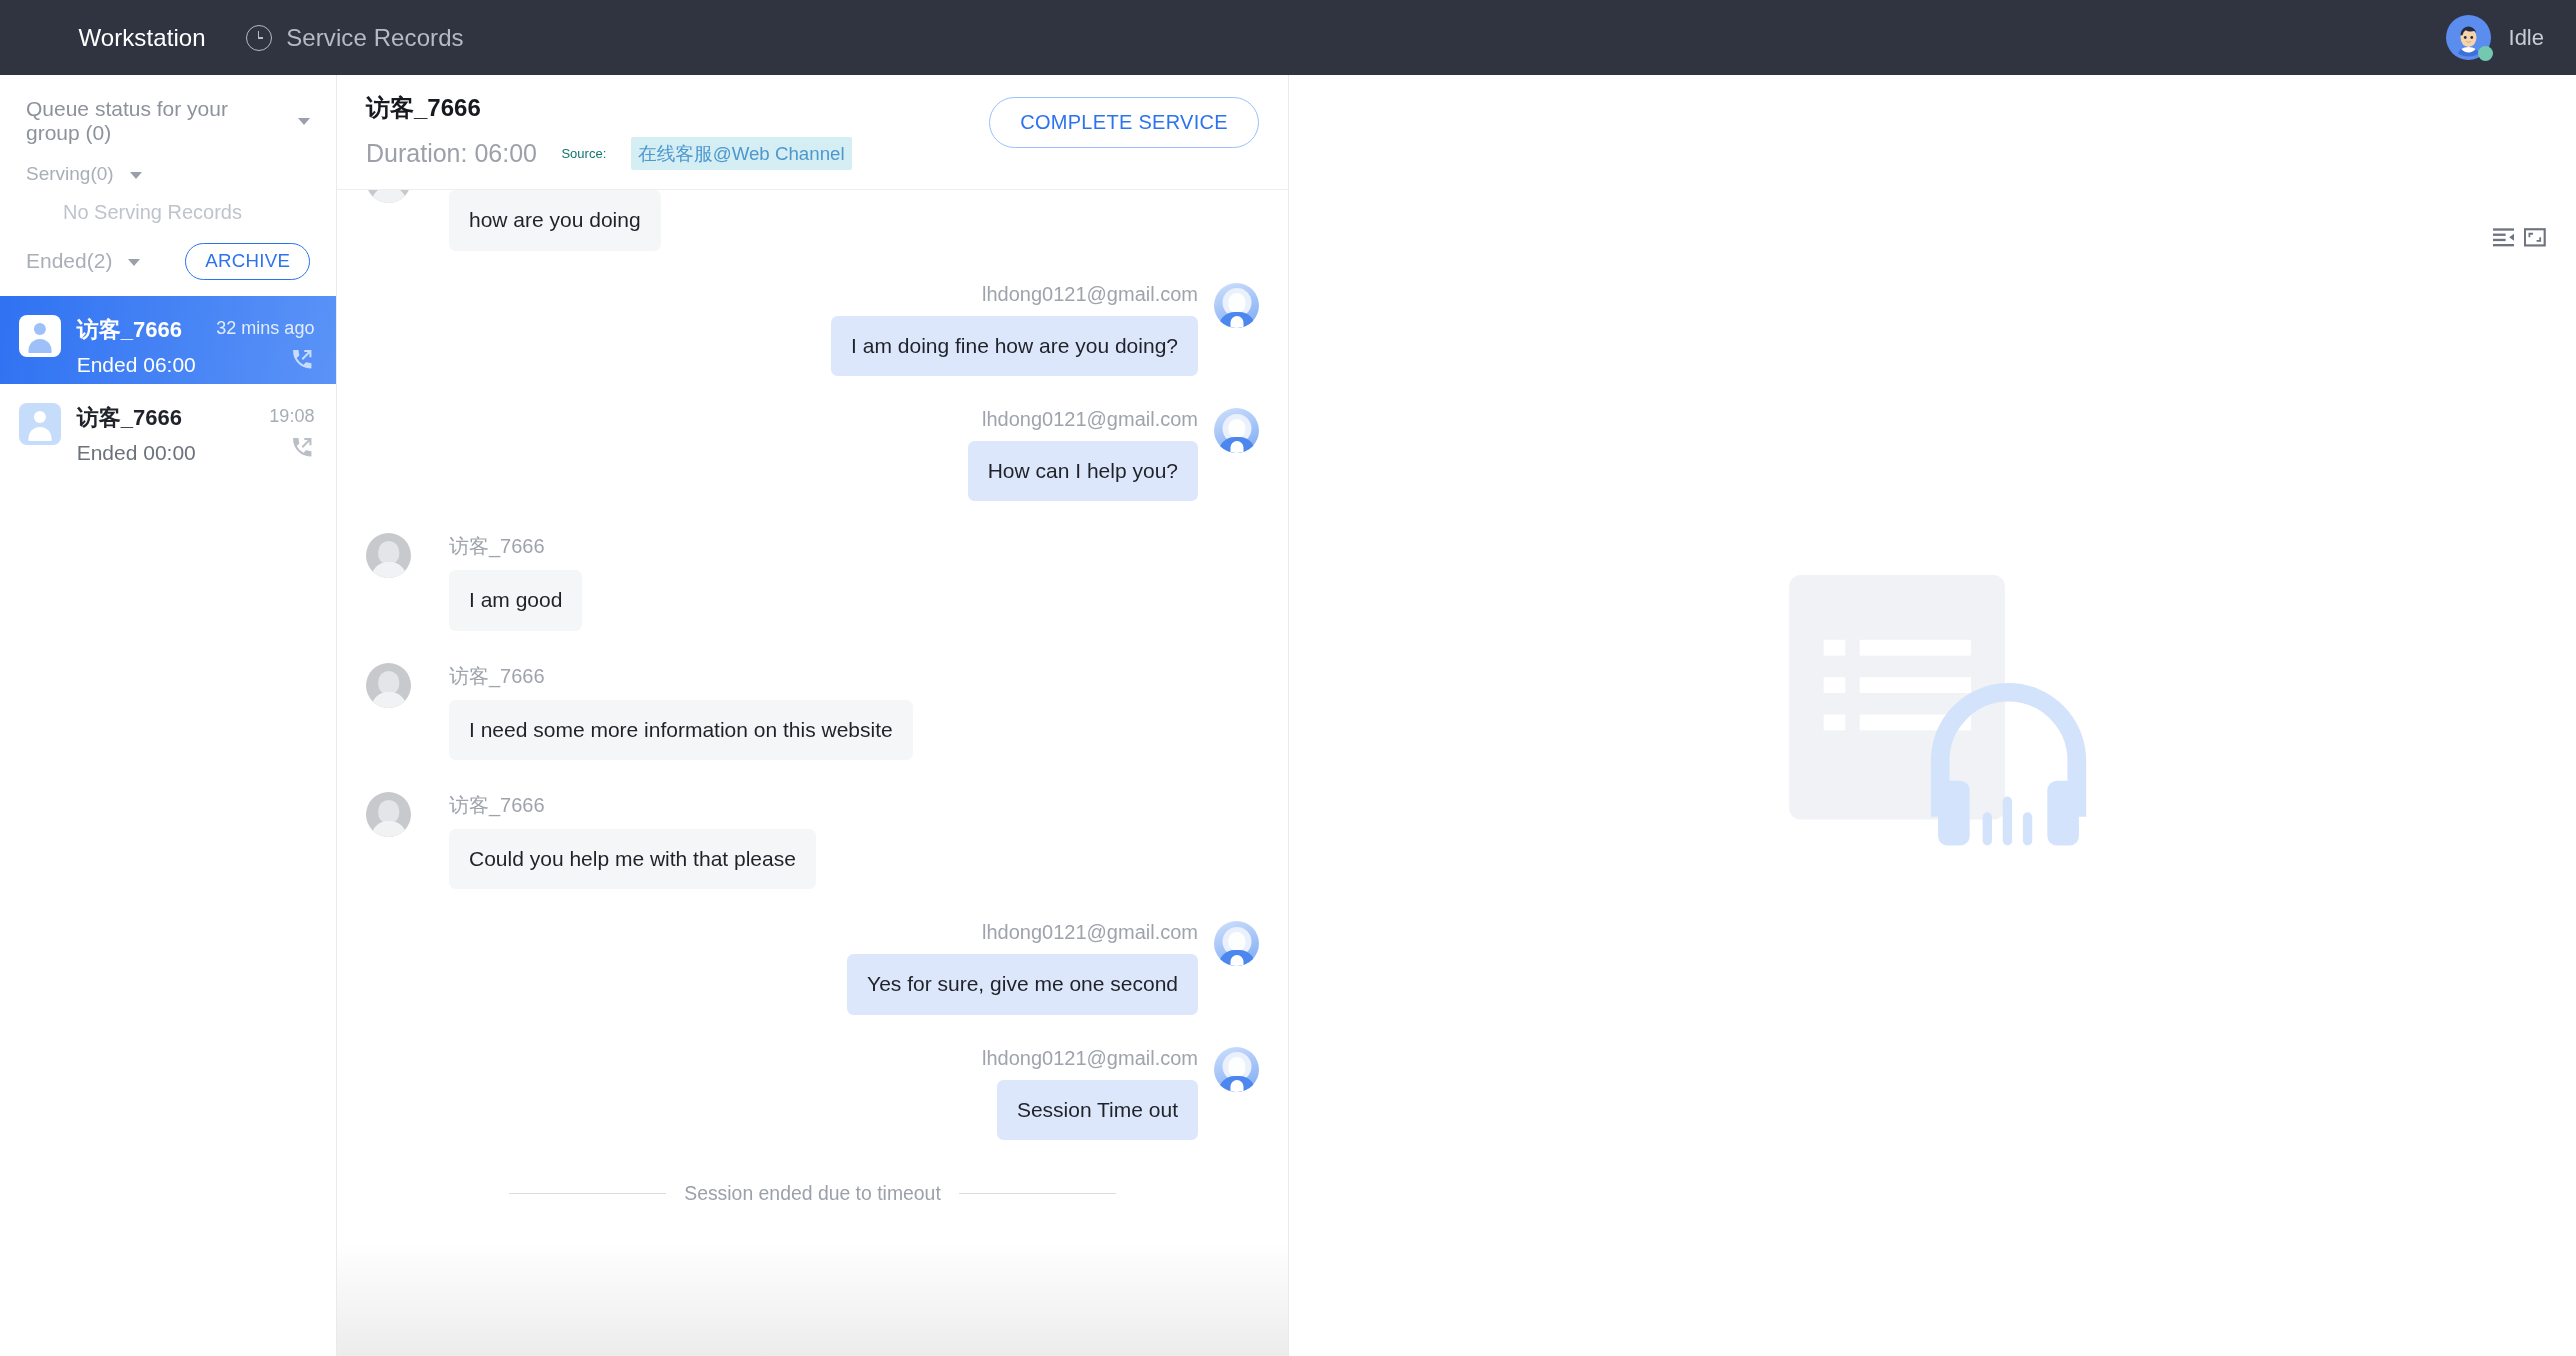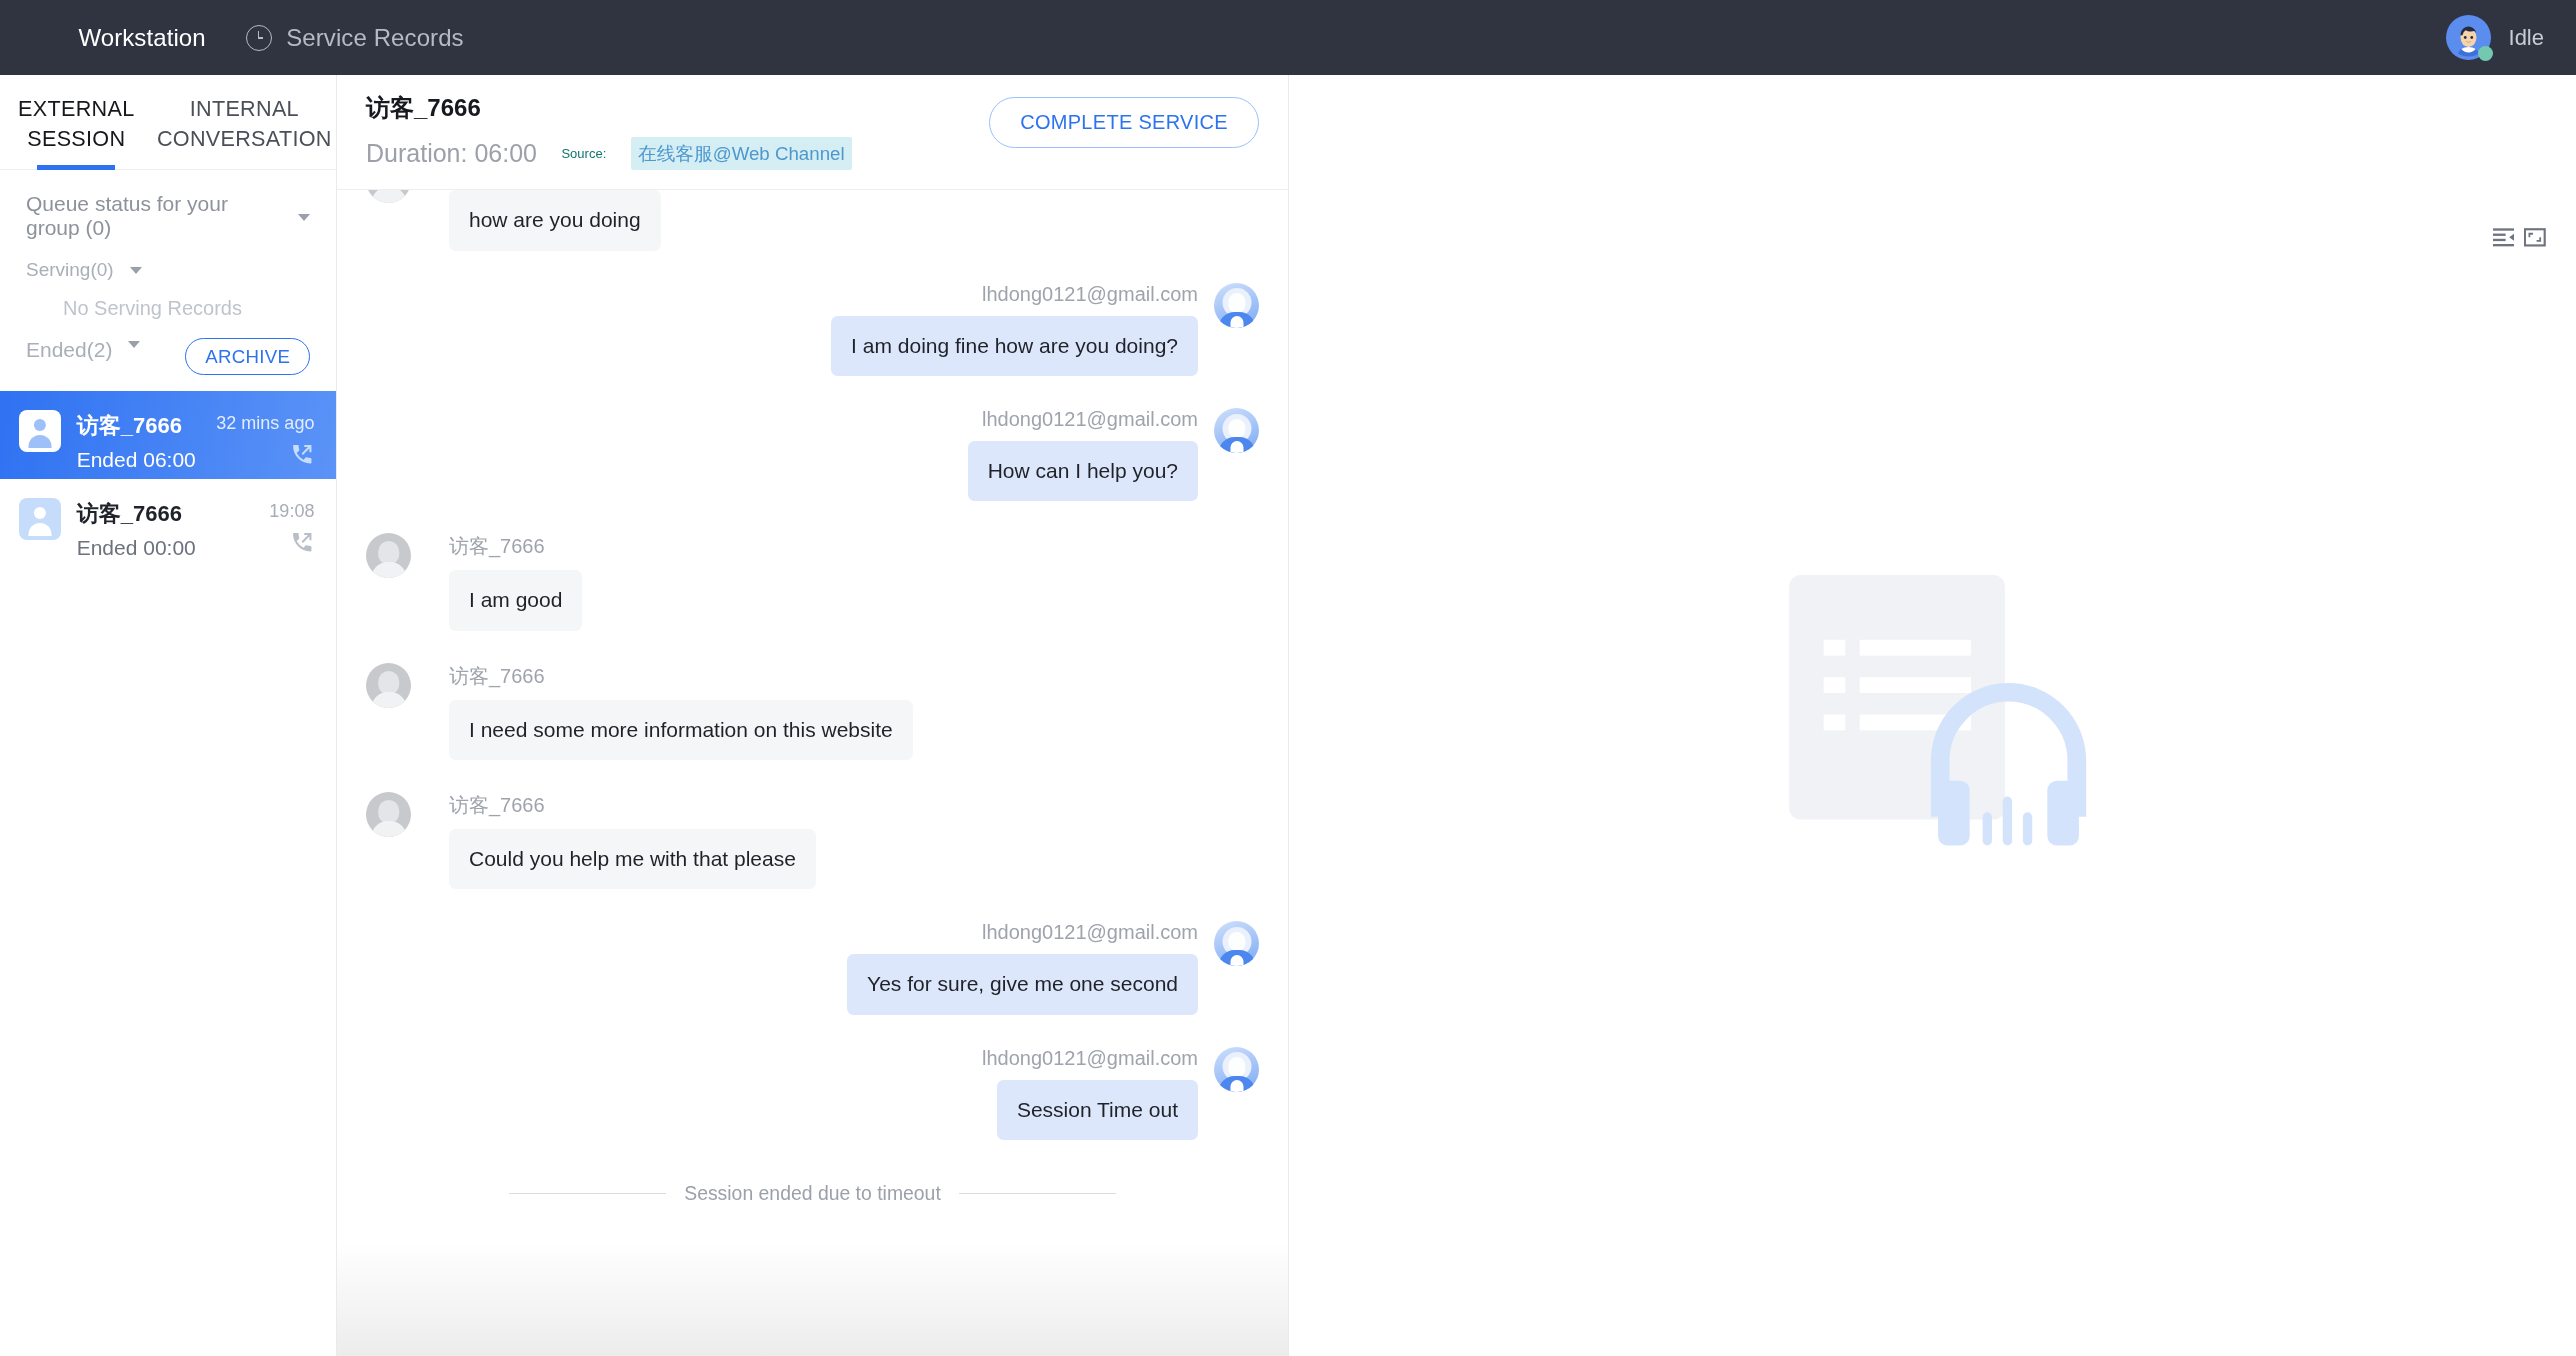--- a/index.html
+++ b/index.html
@@ -102,21 +102,21 @@
     display: flex; align-items: center; gap: 16px;
     padding: 18.7px 26px 0 26px; cursor: pointer;
   }
   .serving-label { font-size: 19px; color: #a9aeb7; }
 
   .no-records {
     padding: 16px 26px 0 63px; font-size: 20px; color: #bfc4cc;
   }
 
   .ended-row {
-    display: flex; align-items: flex-start; gap: 16px;
+    display: flex; align-items: center; gap: 16px;
     padding: 18.7px 26px 16px 26px;
   }
   .ended-label { font-size: 21px; color: #a9aeb7; cursor: pointer; }
   .archive-btn {
     margin-left: auto; border: 1.2px solid #2d72f0; color: #2d72f0;
     border-radius: 24.5px; padding: 6.5px 18.7px; font-size: 18.7px;
     background: transparent; cursor: pointer; letter-spacing: 0.3px;
     font-family: "Liberation Sans", sans-serif;
   }
 
@@ -301,28 +301,20 @@
       <span class="avatar-badge"></span>
     </div>
     <span class="status-text">Idle</span>
   </div>
 </div>
 
 <div class="shell">
 
   <div class="sidebar">
 
-    <div class="tabs">
-      <div class="tab active">
-        <span>EXTERNAL SESSION</span>
-      </div>
-      <div class="tab inactive">
-        <span>INTERNAL CONVERSATION</span>
-      </div>
-    </div>
 
     <div class="queue-row">
       <span class="queue-label">Queue status for your group (0)</span>
       <span class="chev"></span>
     </div>
 
 
     <div class="serving-row">
       <span class="serving-label">Serving(0)</span>
       <span class="chev"></span>

